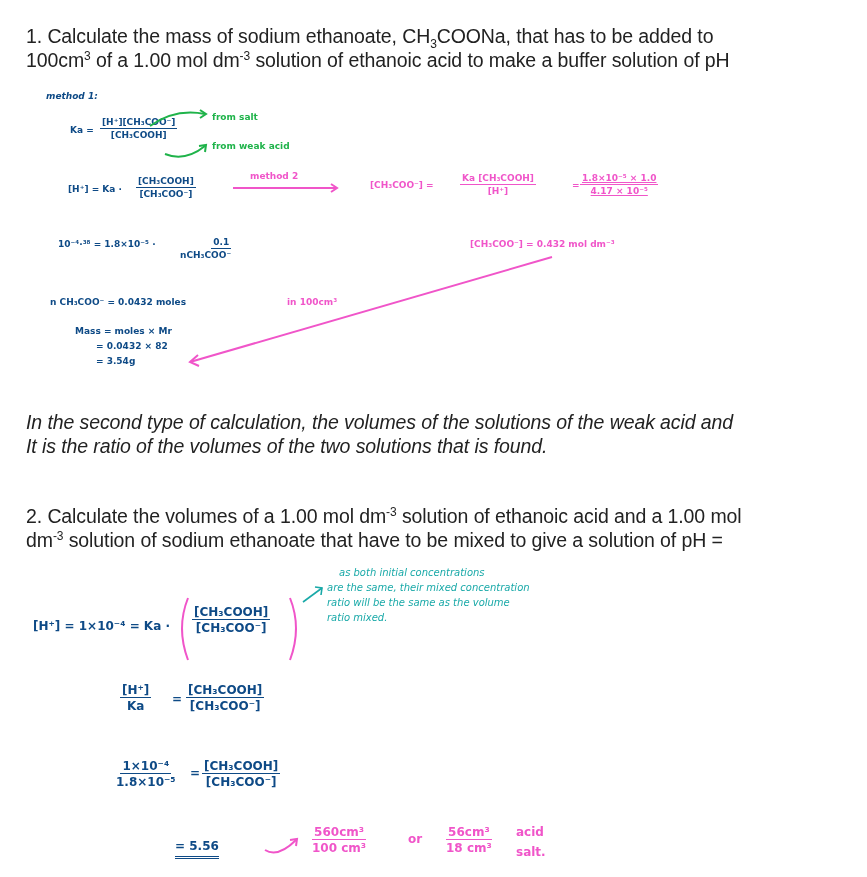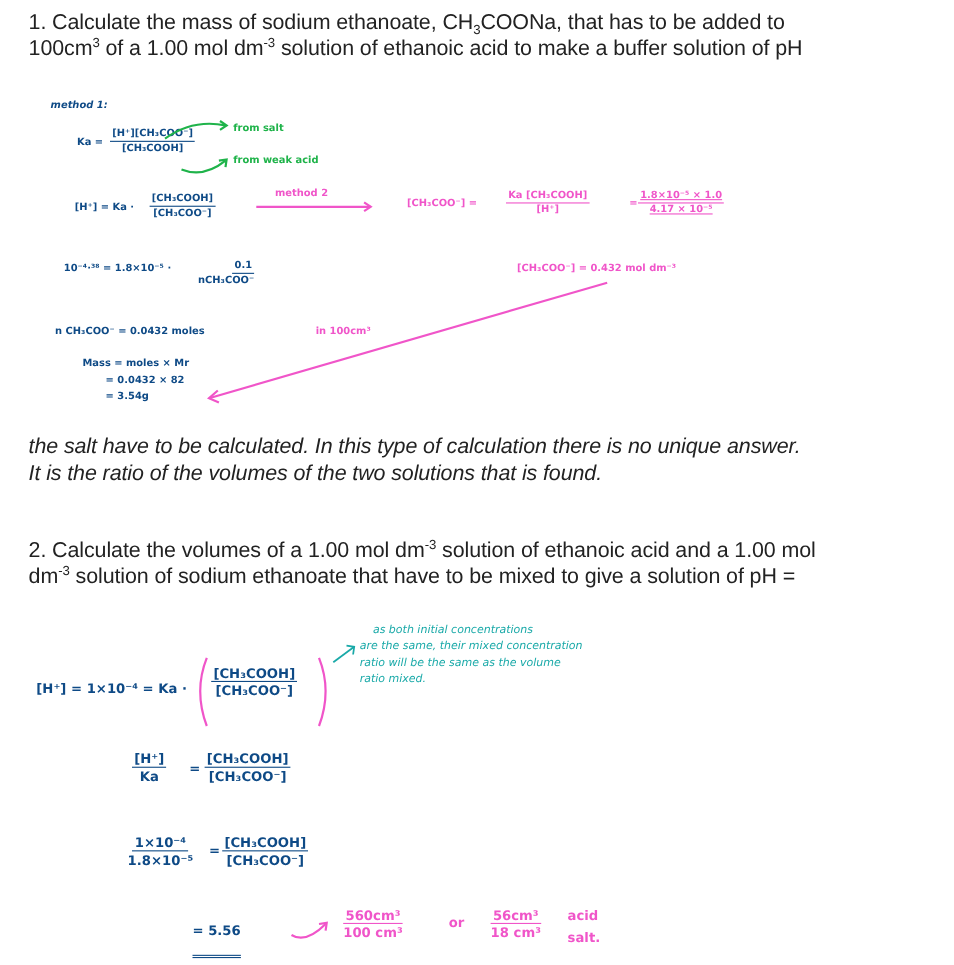--- a/index.html
+++ b/index.html
@@ -1,19 +1,19 @@
 <!DOCTYPE html>
 <html><head>
 <meta charset="utf-8">
 <style>
   html, body { margin: 0; padding: 0; background: #ffffff; }
   body { width: 867px; height: 877px; position: relative; overflow: hidden;
          font-family: "Liberation Sans", sans-serif; color: #1a1a1a; }
   .print { position: absolute; font-family: "Liberation Sans", sans-serif;
-           font-size: 19.5px; line-height: 24px; color: #222; letter-spacing: -0.1px; }
+           font-size: 19.5px; line-height: 24px; color: #222; letter-spacing: -0.1px; margin-top: 16px; }
   .print sup { font-size: 12px; vertical-align: 7px; line-height: 0; }
   .print sub { font-size: 12px; line-height: 0; }
   .italic { font-style: italic; }
   .hw { position: absolute; font-family: "DejaVu Sans", sans-serif; font-weight: bold;
         white-space: nowrap; line-height: 1; }
   .blue { color: #0e4a86; font-size: 9px; }
   .blue-big { color: #0e4a86; font-size: 12px; }
   .green { color: #1fb34a; font-size: 9px; }
   .pink { color: #f055c9; font-size: 9px; }
   .pink-big { color: #f055c9; font-size: 12px; }
@@ -66,21 +66,21 @@
 </div>
 <div class="hw pink" style="left:572px; top:181px;">=</div>
 <div class="frac hw pink" style="left:580px; top:174px;text-decoration:underline;">
   <span class="num">1.8×10⁻⁵ × 1.0</span>
   <span class="den">4.17 × 10⁻⁵</span>
 </div>
 <div class="hw pink" style="left:470px; top:240px;">[CH₃COO⁻] = 0.432 mol dm⁻³</div>
 <div class="hw pink" style="left:287px; top:298px;">in 100cm³</div>
 
 <div class="print italic" style="left:26px; top:394px; width:840px;">
-  <div>the salt have to be calculated.  In this type of calculation there is no unique answer.</div>
+  <div>In the second type of calculation, the volumes of the solutions of the weak acid and</div>
   <div>It is the ratio of the volumes of the two solutions that is found.</div>
 </div>
 
 <div class="print" style="left:26px; top:488px; width:840px;">
   <div><span>2.  Calculate the volumes of a 1.00 mol dm</span><sup>-3</sup><span> solution of ethanoic acid and a 1.00 mol</span></div>
   <div><span>dm</span><sup>-3</sup><span> solution of sodium ethanoate that have to be mixed to give a solution of pH =</span></div>
 </div>
 
 <div class="hw blue-big" style="left:33px; top:620px;">[H⁺] = 1×10⁻⁴  =  Ka  ·</div>
 <div class="frac hw blue-big" style="left:192px; top:606px;">
@@ -108,21 +108,21 @@
 <div class="frac hw blue-big" style="left:116px; top:760px;">
   <span class="num">1×10⁻⁴</span>
   <span class="den">1.8×10⁻⁵</span>
 </div>
 <div class="hw blue-big" style="left:190px; top:767px;">=</div>
 <div class="frac hw blue-big" style="left:202px; top:760px;">
   <span class="num">[CH₃COOH]</span>
   <span class="den">[CH₃COO⁻]</span>
 </div>
 
-<div class="hw blue-big" style="left:175px; top:840px; border-bottom:3px double #0e4a86; padding-bottom:16px;">= 5.56</div>
+<div class="hw blue-big" style="left:175px; top:840px; border-bottom:3px double #0e4a86; padding-bottom:4px;">= 5.56</div>
 
 <div class="frac hw pink-big" style="left:312px; top:826px;">
   <span class="num">560cm³</span>
   <span class="den">100 cm³</span>
 </div>
 <div class="hw pink-big" style="left:408px; top:833px;">or</div>
 <div class="frac hw pink-big" style="left:446px; top:826px;">
   <span class="num">56cm³</span>
   <span class="den">18 cm³</span>
 </div>

